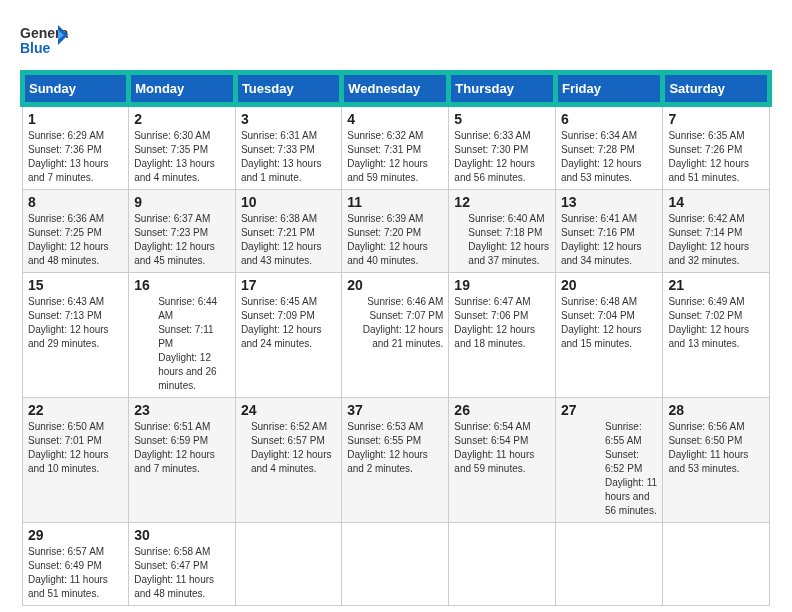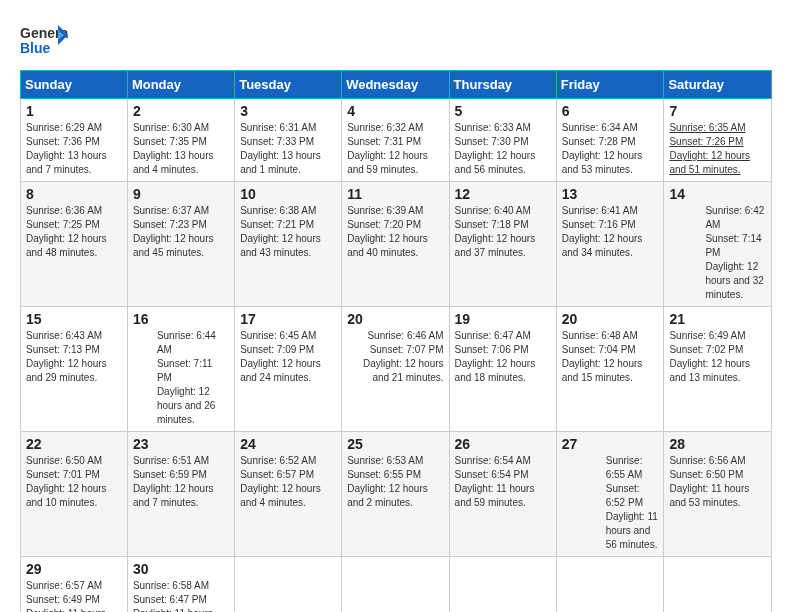--- a/index.html
+++ b/index.html
@@ -46,21 +46,21 @@
       border-collapse: collapse;
       font-size: 11px;
     }
     .calendar-table thead tr th {
       background: #1565c0;
       color: #fff;
       padding: 6px 4px;
       text-align: left;
       font-size: 13px;
       font-weight: bold;
-      border: 1px solid #14b8a6;
+      border: 5px solid #14b8a6;
     }
     .calendar-table tbody tr td {
       border: 1px solid #ccc;
       vertical-align: top;
       padding: 4px 5px;
       width: 108px;
       min-height: 80px;
       background: #fff;
     }
     .calendar-table tbody tr:nth-child(even) td {
@@ -145,21 +145,21 @@
 Daylight: 12 hours and 56 minutes.</div>
         </td>
         <td>
           <span class="day-number">6</span>
           <div class="day-info" style="white-space: pre-line;">Sunrise: 6:34 AM
 Sunset: 7:28 PM
 Daylight: 12 hours and 53 minutes.</div>
         </td>
         <td>
           <span class="day-number">7</span>
-          <div class="day-info" style="white-space: pre-line; text-decoration: underline;">Sunrise: 6:35 AM
+          <div class="day-info" style="white-space: pre-line;">Sunrise: 6:35 AM
 Sunset: 7:26 PM
 Daylight: 12 hours and 51 minutes.</div>
         </td>
       </tr>
       <tr>
         <td>
           <span class="day-number">8</span>
           <div class="day-info" style="white-space: pre-line;">Sunrise: 6:36 AM
 Sunset: 7:25 PM
 Daylight: 12 hours and 48 minutes.</div>
@@ -177,33 +177,33 @@
 Daylight: 12 hours and 43 minutes.</div>
         </td>
         <td>
           <span class="day-number">11</span>
           <div class="day-info" style="white-space: pre-line;">Sunrise: 6:39 AM
 Sunset: 7:20 PM
 Daylight: 12 hours and 40 minutes.</div>
         </td>
         <td>
           <span class="day-number">12</span>
-          <div class="day-info" style="white-space: pre-line;">Sunrise: 6:40 AM
+          <div class="day-info" style="white-space: pre-line; margin-left: 14px;">Sunrise: 6:40 AM
 Sunset: 7:18 PM
 Daylight: 12 hours and 37 minutes.</div>
         </td>
         <td>
           <span class="day-number">13</span>
           <div class="day-info" style="white-space: pre-line;">Sunrise: 6:41 AM
 Sunset: 7:16 PM
 Daylight: 12 hours and 34 minutes.</div>
         </td>
         <td>
           <span class="day-number">14</span>
-          <div class="day-info" style="white-space: pre-line; margin-left: 36px;">Sunrise: 6:42 AM
+          <div class="day-info" style="white-space: pre-line;">Sunrise: 6:42 AM
 Sunset: 7:14 PM
 Daylight: 12 hours and 32 minutes.</div>
         </td>
       </tr>
       <tr>
         <td>
           <span class="day-number">15</span>
           <div class="day-info" style="white-space: pre-line;">Sunrise: 6:43 AM
 Sunset: 7:13 PM
 Daylight: 12 hours and 29 minutes.</div>
@@ -253,26 +253,26 @@
 Daylight: 12 hours and 10 minutes.</div>
         </td>
         <td>
           <span class="day-number">23</span>
           <div class="day-info" style="white-space: pre-line;">Sunrise: 6:51 AM
 Sunset: 6:59 PM
 Daylight: 12 hours and 7 minutes.</div>
         </td>
         <td>
           <span class="day-number">24</span>
-          <div class="day-info" style="white-space: pre-line;">Sunrise: 6:52 AM
+          <div class="day-info" style="white-space: pre-line; margin-left: 10px;">Sunrise: 6:52 AM
 Sunset: 6:57 PM
 Daylight: 12 hours and 4 minutes.</div>
         </td>
         <td>
-          <span class="day-number">25</span>
+          <span class="day-number">37</span>
           <div class="day-info" style="white-space: pre-line;">Sunrise: 6:53 AM
 Sunset: 6:55 PM
 Daylight: 12 hours and 2 minutes.</div>
         </td>
         <td>
           <span class="day-number">26</span>
           <div class="day-info" style="white-space: pre-line;">Sunrise: 6:54 AM
 Sunset: 6:54 PM
 Daylight: 11 hours and 59 minutes.</div>
         </td>

